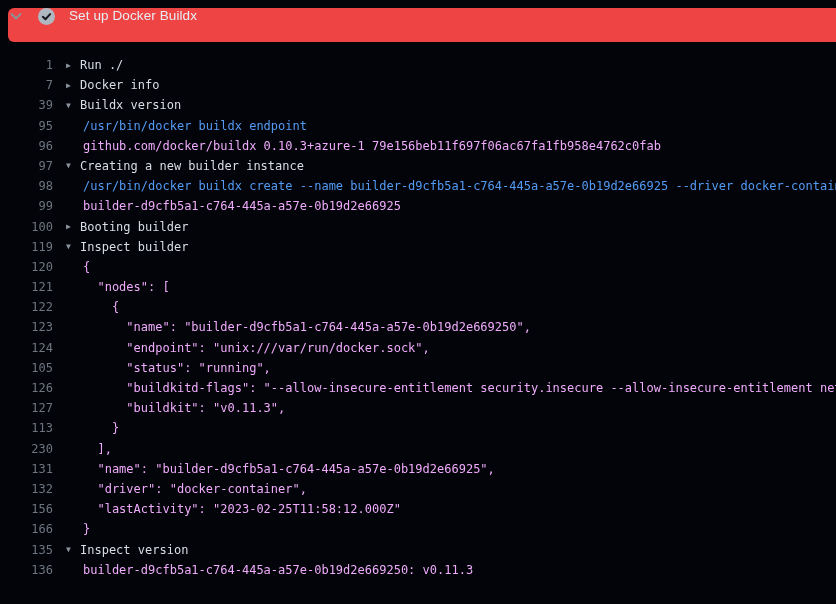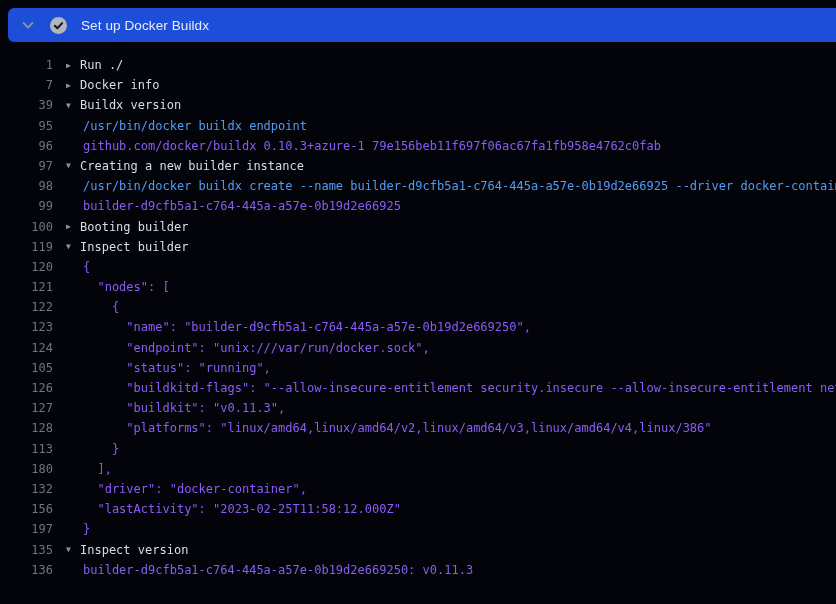--- a/index.html
+++ b/index.html
@@ -10,25 +10,24 @@
     background: #020409;
     font-family: "Liberation Sans", sans-serif;
   }
   .viewer { width: 836px; height: 604px; position: relative; }
 
   
   .step-header {
     position: absolute;
     left: 8px; top: 8px; right: 0;
     height: 34px;
-    background: #1d4ed8;
+    background: #ef4444;
     border-radius: 6px 0 0 6px;
     display: flex;
-    align-items: center;
-    padding-left: 12px;
+    align-items: flex-start;
     box-sizing: border-box;
     cursor: pointer;
   }
   .chev { width: 16px; height: 16px; margin-right: 14px; flex: 0 0 auto; display: flex; align-items: center; justify-content: center; }
   .statusic { width: 17px; height: 17px; margin-right: 14px; flex: 0 0 auto; }
   .step-title {
     color: #e6edf3;
     font-size: 13.5px;
     letter-spacing: 0.1px;
   }
@@ -60,21 +59,21 @@
   .content { margin-left: 13px; flex: 1 1 auto; overflow: hidden; white-space: pre; }
   .arrow {
     display: inline-block;
     width: 14px;
     font-size: 8px;
     color: #8b949e;
     vertical-align: 1.5px;
   }
   .row-group .content { color: #d8dee4; cursor: pointer; }
   .row-cmd .content { color: #539bf5; padding-left: 17px; }
-  .row-out .content { color: #8b5cf6; padding-left: 17px; }
+  .row-out .content { color: #f0abfc; padding-left: 17px; }
 </style>
 </head>
 <body>
 
 <div class="viewer">
 
   <div class="step-header">
     <span class="chev">
       <svg width="16" height="16" viewBox="0 0 16 16">
         <path d="M3.5 6 L8 10.5 L12.5 6" fill="none" stroke="#8b949e" stroke-width="1.8" stroke-linecap="round" stroke-linejoin="round"></path>
@@ -101,23 +100,23 @@
       <div class="log-row row-group"><span class="num">100</span><span class="content"><span class="arrow">▶</span><span>Booting builder</span></span></div>
       <div class="log-row row-group"><span class="num">119</span><span class="content"><span class="arrow">▼</span><span>Inspect builder</span></span></div>
       <div class="log-row row-out"><span class="num">120</span><span class="content">{</span></div>
       <div class="log-row row-out"><span class="num">121</span><span class="content">  "nodes": [</span></div>
       <div class="log-row row-out"><span class="num">122</span><span class="content">    {</span></div>
       <div class="log-row row-out"><span class="num">123</span><span class="content">      "name": "builder-d9cfb5a1-c764-445a-a57e-0b19d2e669250",</span></div>
       <div class="log-row row-out"><span class="num">124</span><span class="content">      "endpoint": "unix:///var/run/docker.sock",</span></div>
       <div class="log-row row-out"><span class="num">105</span><span class="content">      "status": "running",</span></div>
       <div class="log-row row-out"><span class="num">126</span><span class="content">      "buildkitd-flags": "--allow-insecure-entitlement security.insecure --allow-insecure-entitlement network.host",</span></div>
       <div class="log-row row-out"><span class="num">127</span><span class="content">      "buildkit": "v0.11.3",</span></div>
-      <div class="log-row row-out"><span class="num">128</span><span class="content">      "platforms": "linux/amd64,linux/amd64/v2,linux/amd64/v3,linux/amd64/v4,linux/386"</span></div>
       <div class="log-row row-out"><span class="num">113</span><span class="content">    }</span></div>
-      <div class="log-row row-out"><span class="num">180</span><span class="content">  ],</span></div>
+      <div class="log-row row-out"><span class="num">230</span><span class="content">  ],</span></div>
+      <div class="log-row row-out"><span class="num">131</span><span class="content">  "name": "builder-d9cfb5a1-c764-445a-a57e-0b19d2e66925",</span></div>
       <div class="log-row row-out"><span class="num">132</span><span class="content">  "driver": "docker-container",</span></div>
       <div class="log-row row-out"><span class="num">156</span><span class="content">  "lastActivity": "2023-02-25T11:58:12.000Z"</span></div>
-      <div class="log-row row-out"><span class="num">197</span><span class="content">}</span></div>
+      <div class="log-row row-out"><span class="num">166</span><span class="content">}</span></div>
       <div class="log-row row-group"><span class="num">135</span><span class="content"><span class="arrow">▼</span><span>Inspect version</span></span></div>
       <div class="log-row row-out"><span class="num">136</span><span class="content">builder-d9cfb5a1-c764-445a-a57e-0b19d2e669250: v0.11.3</span></div>
     </div>
 
 </div>
 
 </body></html>

